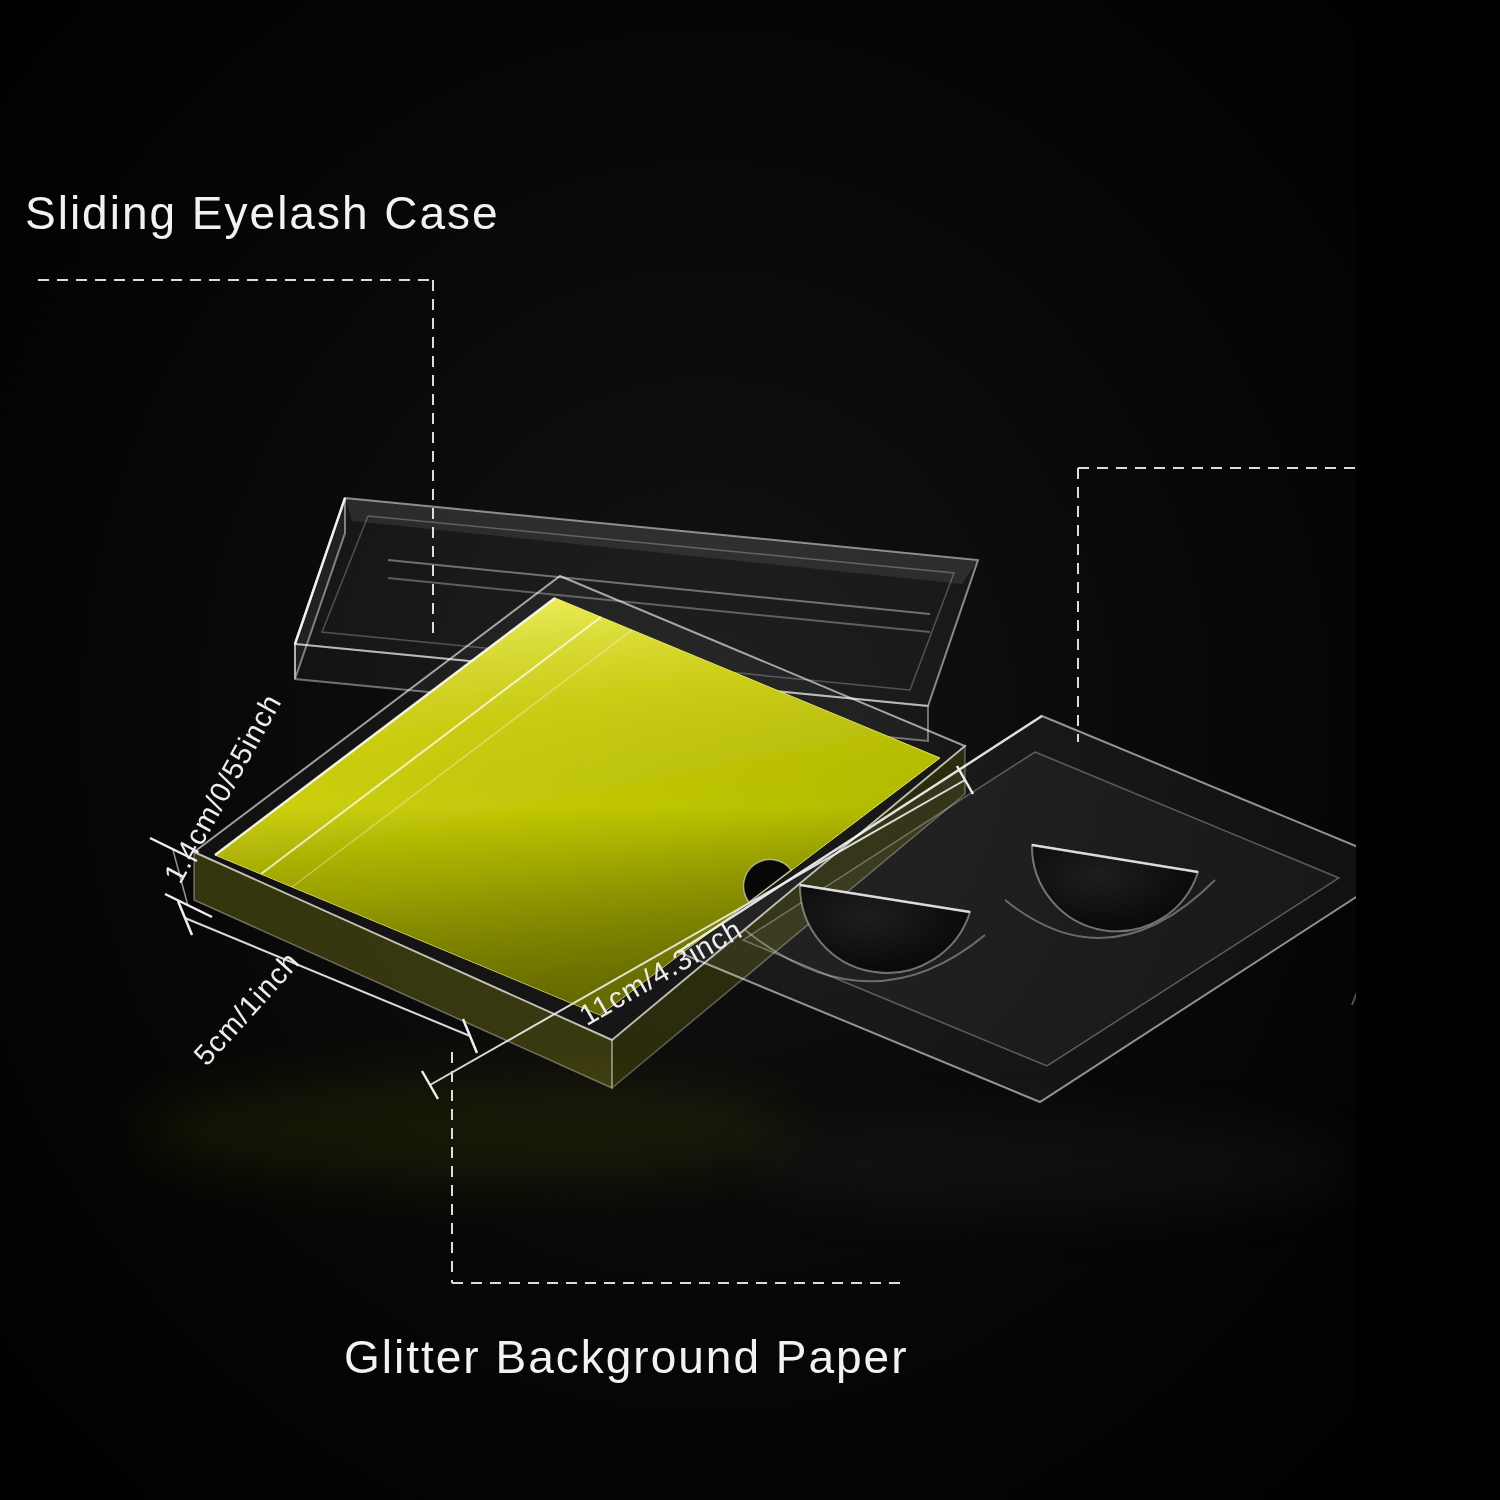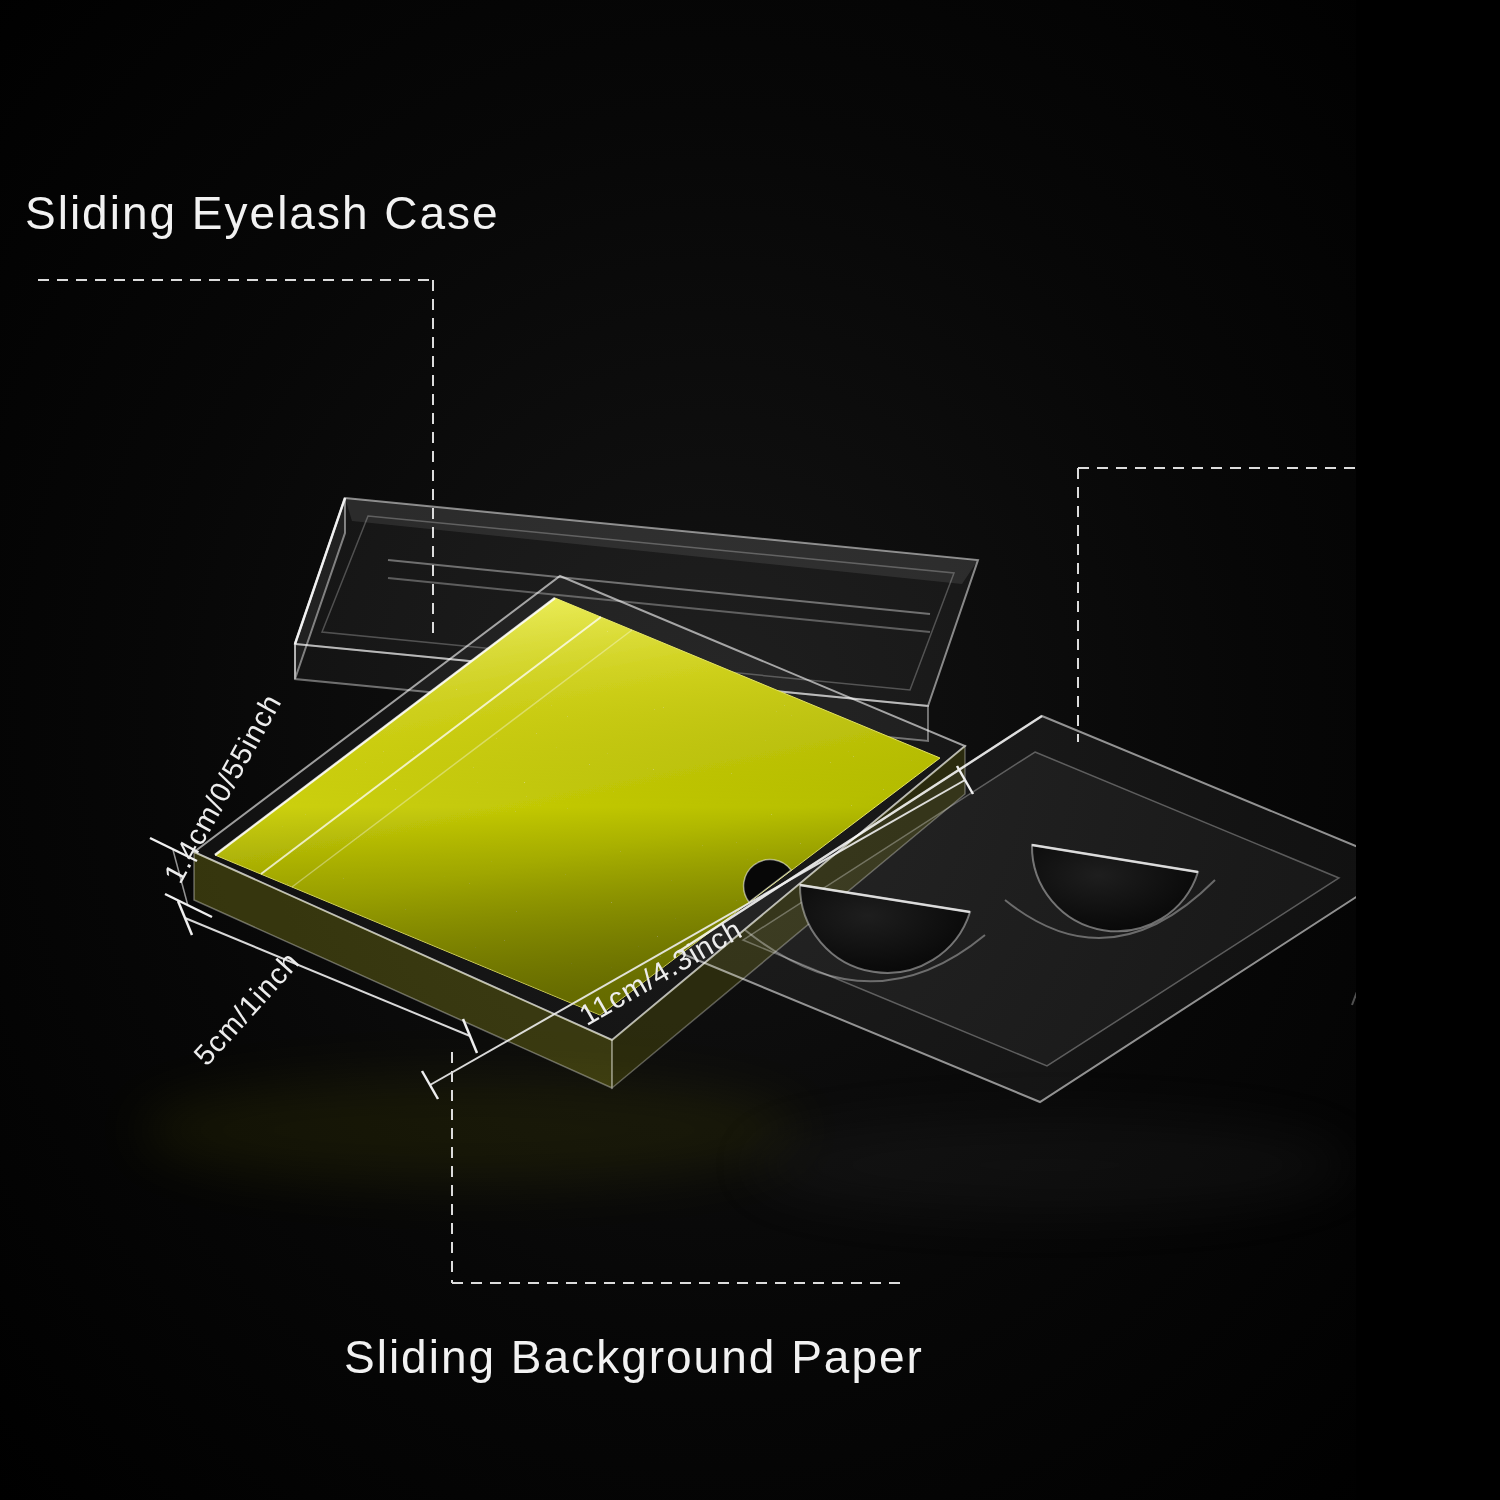--- a/index.html
+++ b/index.html
@@ -134,21 +134,21 @@
       <path d="M 1078 468 H 1468"></path>
       <path d="M 1078 468 V 742"></path>
       <path d="M 452 1052 V 1283"></path>
       <path d="M 452 1283 H 903"></path>
     </g>
   </svg>
 
   <div class="label" id="lbl-sliding">Sliding Eyelash Case</div>
 
 
-  <div class="label" id="lbl-glitter">Sliding Background Paper</div>
+  <div class="label" id="lbl-glitter">Glitter Background Paper</div>
 
   <div class="dim" id="dim-h">1.4cm/0/55inch</div>
 
   <div class="dim" id="dim-w">5cm/1inch</div>
 
   <div class="dim" id="dim-l">11cm/4.3inch</div>
 
 </div>
 
 </body></html>

